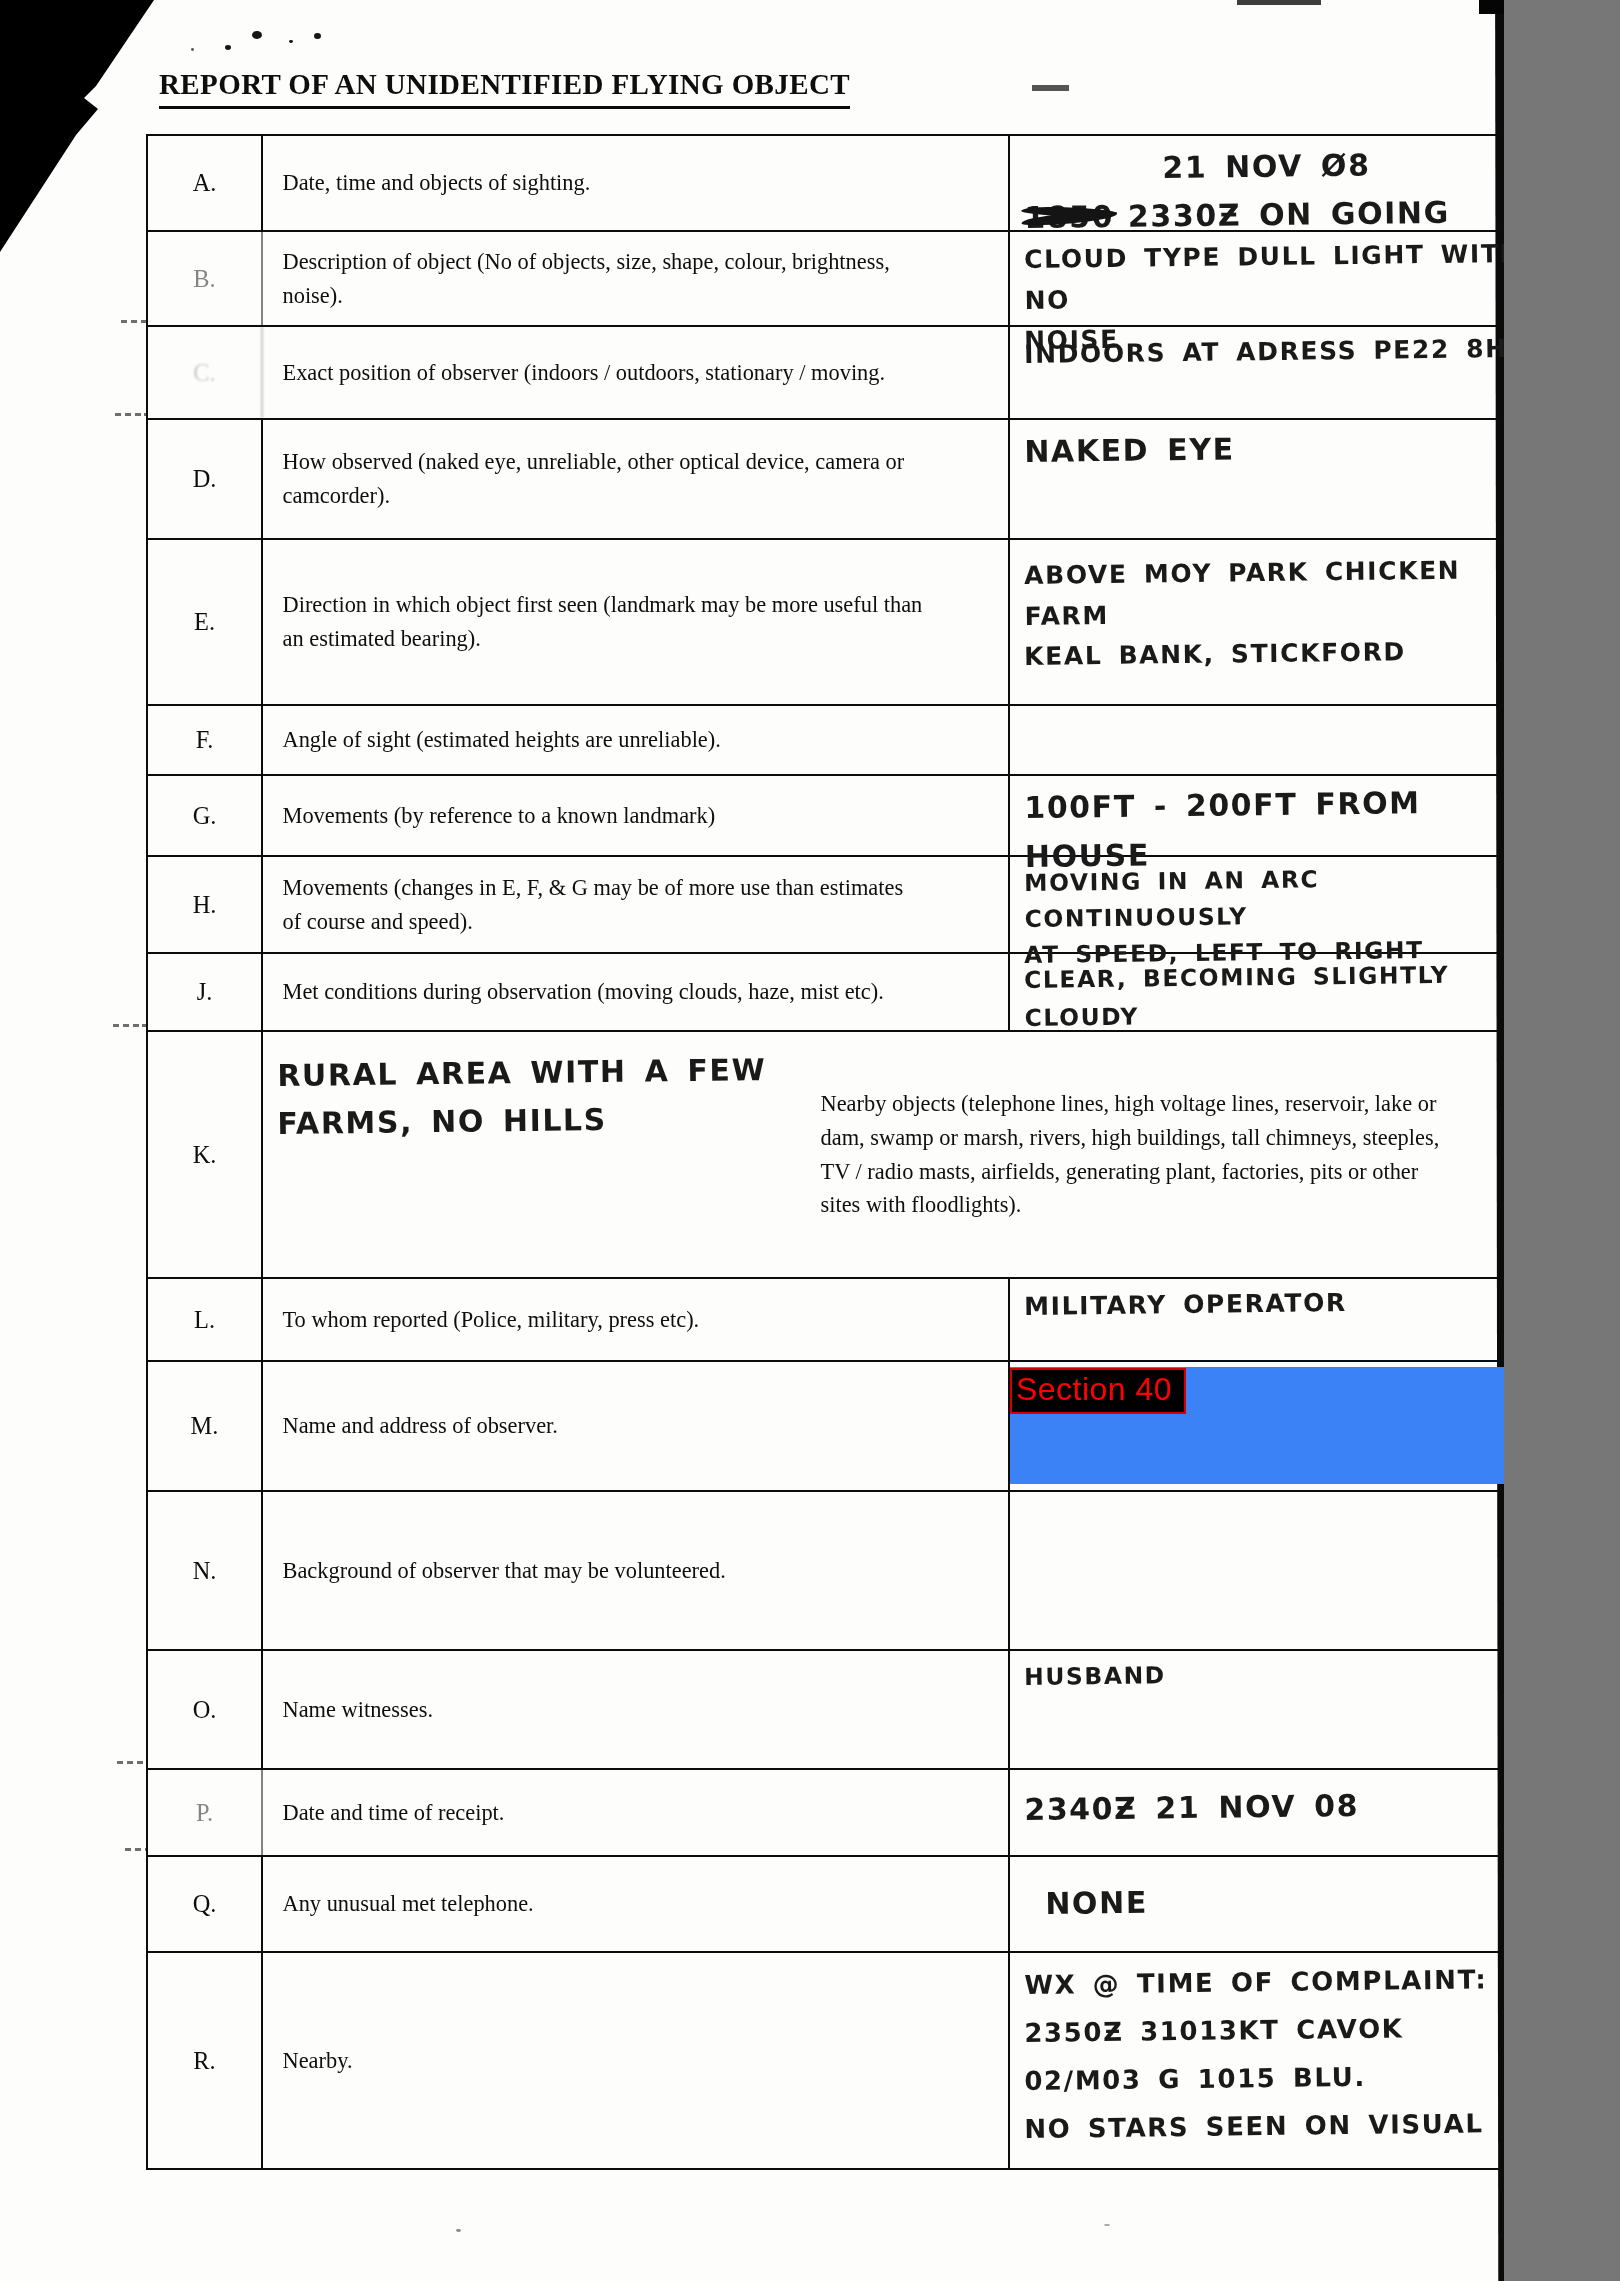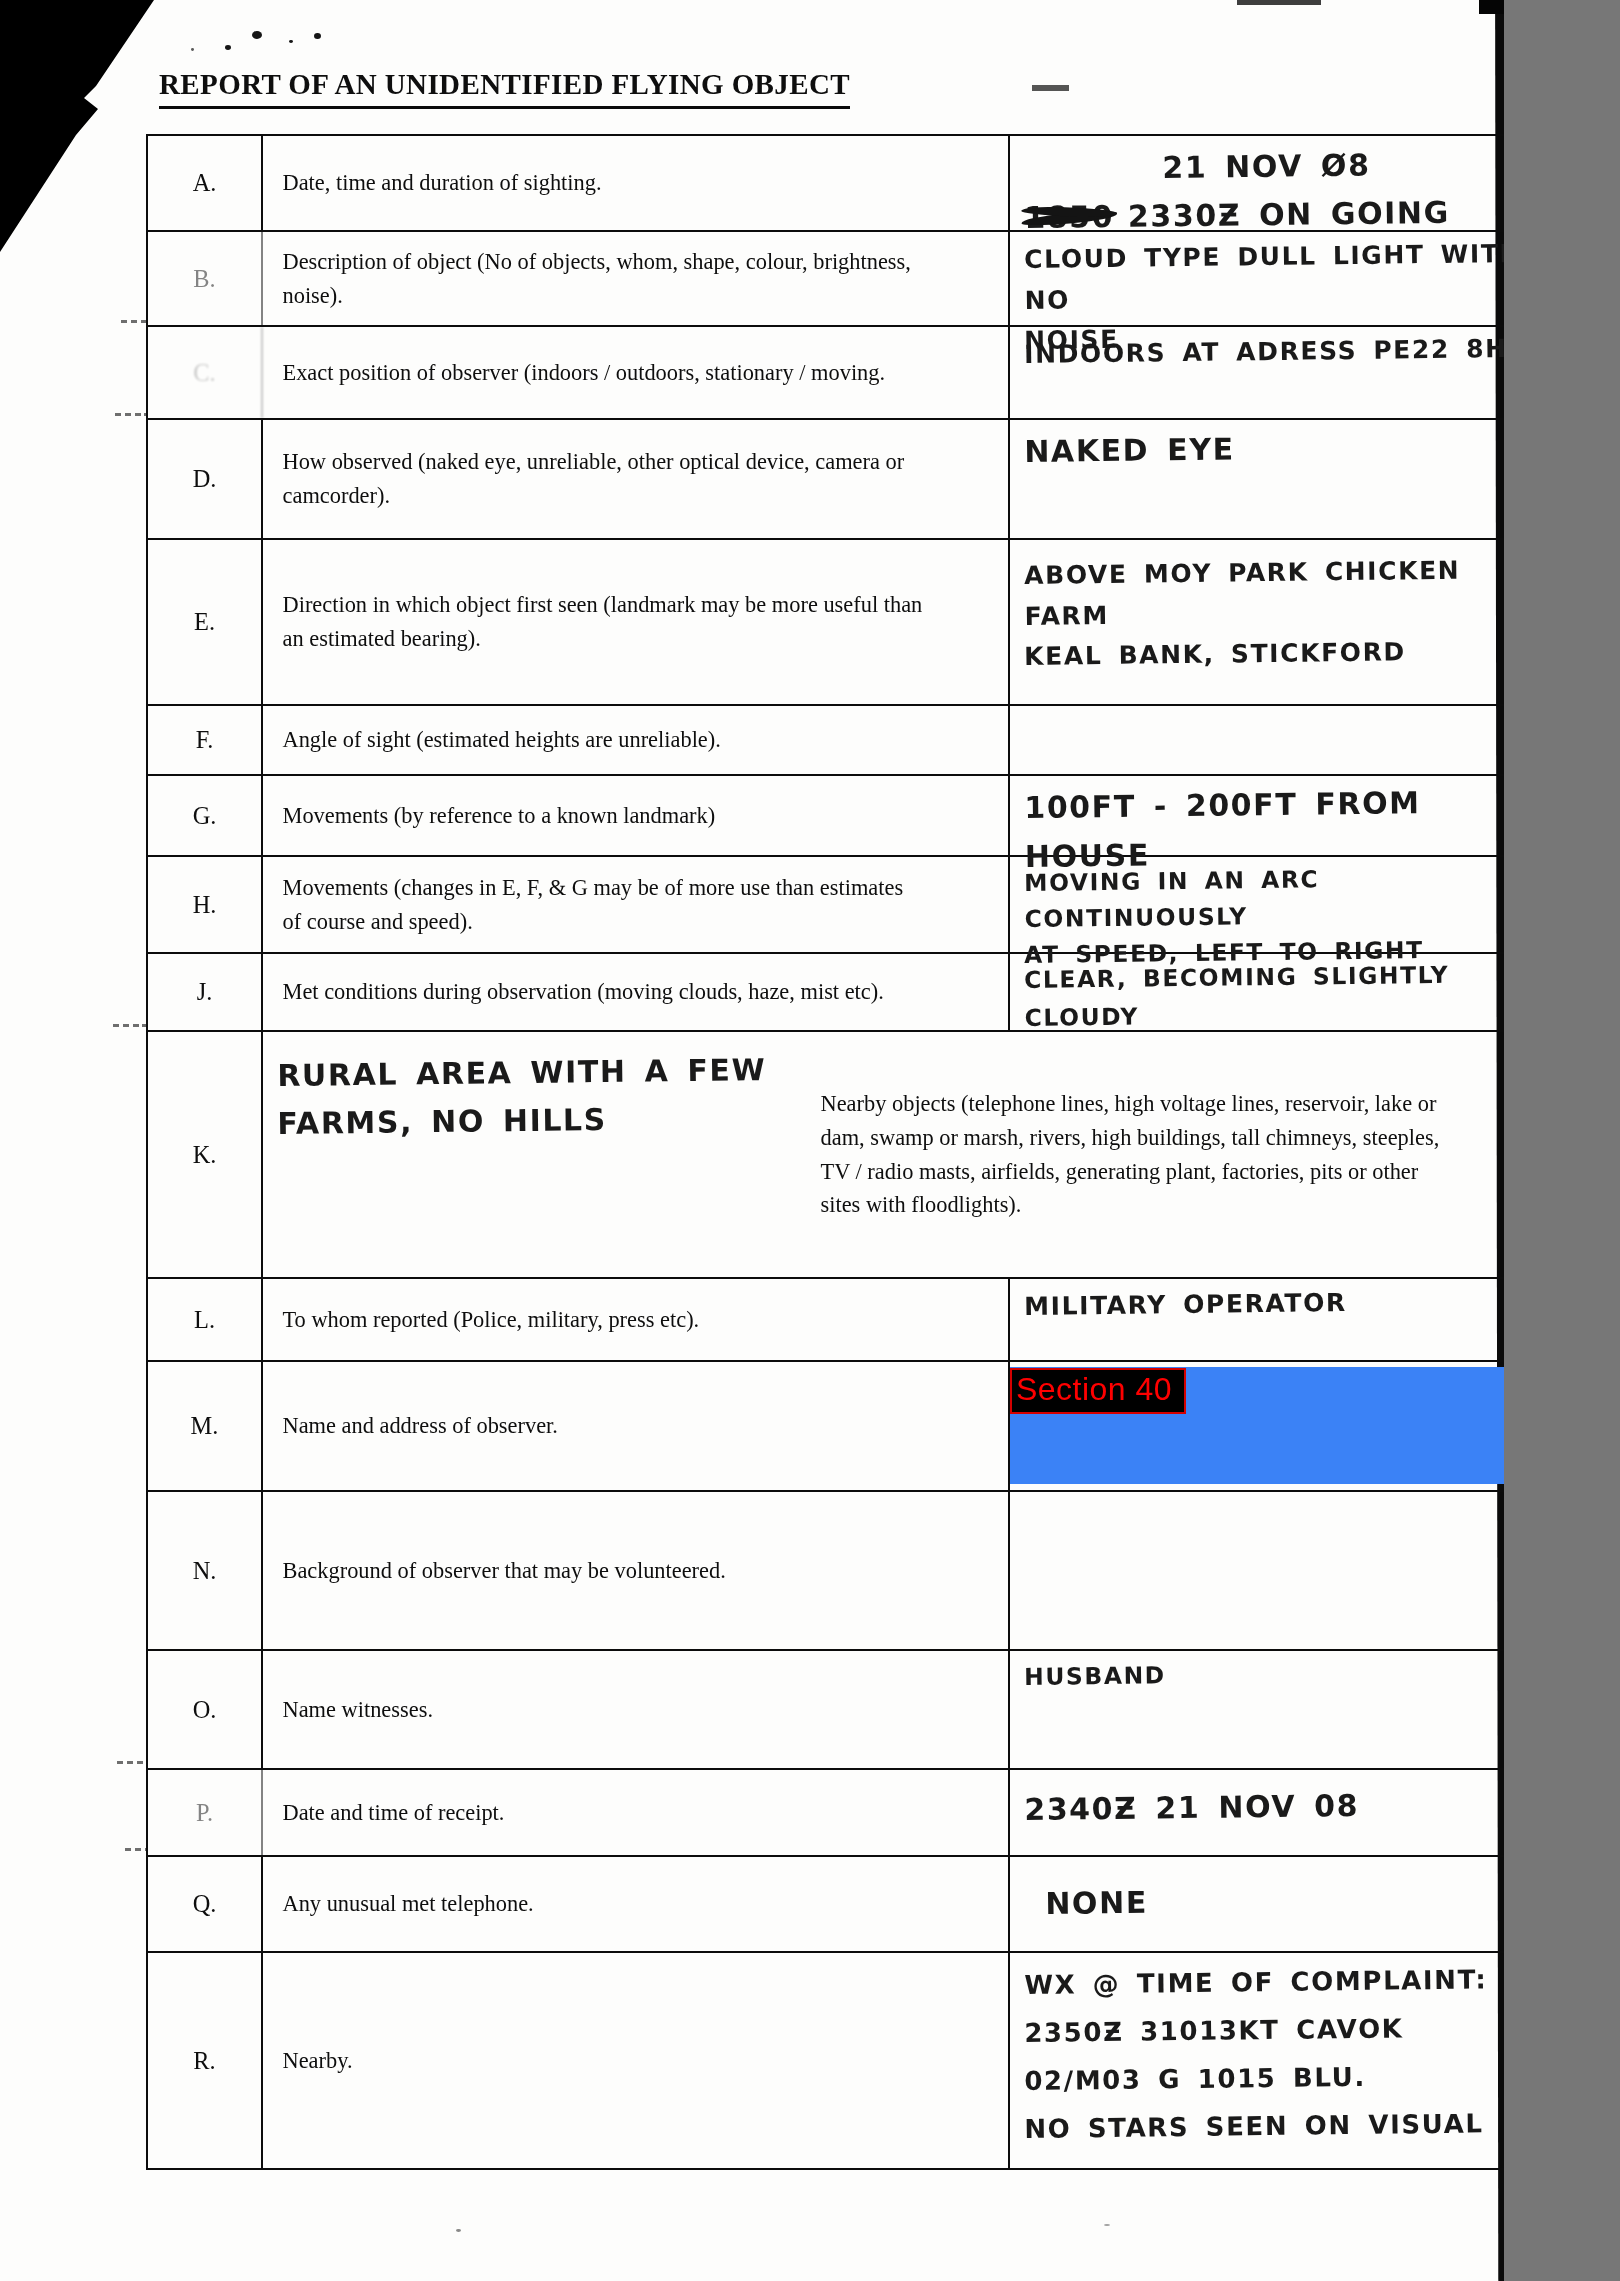--- a/index.html
+++ b/index.html
@@ -97,34 +97,34 @@
   <div class="stub" style="left:117px;top:1761px;width:29px;"></div>
   <div class="stub" style="left:125px;top:1848px;width:21.5px;"></div>
 
   <div class="title">REPORT OF AN UNIDENTIFIED FLYING OBJECT</div>
 
   <div class="tbl">
 
     <div class="row" style="height:94px">
       <div class="cell c-letter">A.</div>
       <div class="cell c-q">
-          <span class="qtxt">Date, time and duration of sighting.</span>
+          <span class="qtxt">Date, time and objects of sighting.</span>
         </div>
       <div class="cell c-a">
         <div class="hw ans-a1">21 NOV Ø8</div>
         <div class="hw ans-a2">
           <span class="scribble">1850</span><span>2330Ƶ ON GOING</span>
         </div>
       </div>
     </div>
 
     <div class="row" style="height:95px">
       <div class="cell c-letter faint">B.</div>
       <div class="cell c-q">
-          <span class="qtxt">Description of object (No of objects, whom, shape, colour, brightness, noise).</span>
+          <span class="qtxt">Description of object (No of objects, size, shape, colour, brightness, noise).</span>
         </div>
       <div class="cell c-a">
         <div class="hw">CLOUD TYPE DULL LIGHT WITH NO</div>
         <div class="hw">NOISE</div>
       </div>
     </div>
 
     <div class="row" style="height:93px">
       <div class="cell c-letter ghost">C.</div>
       <div class="cell c-q">

